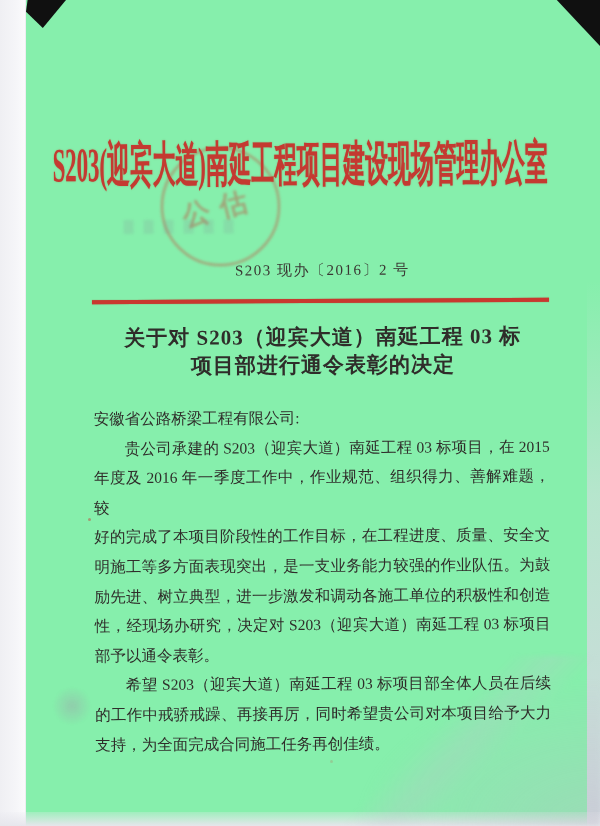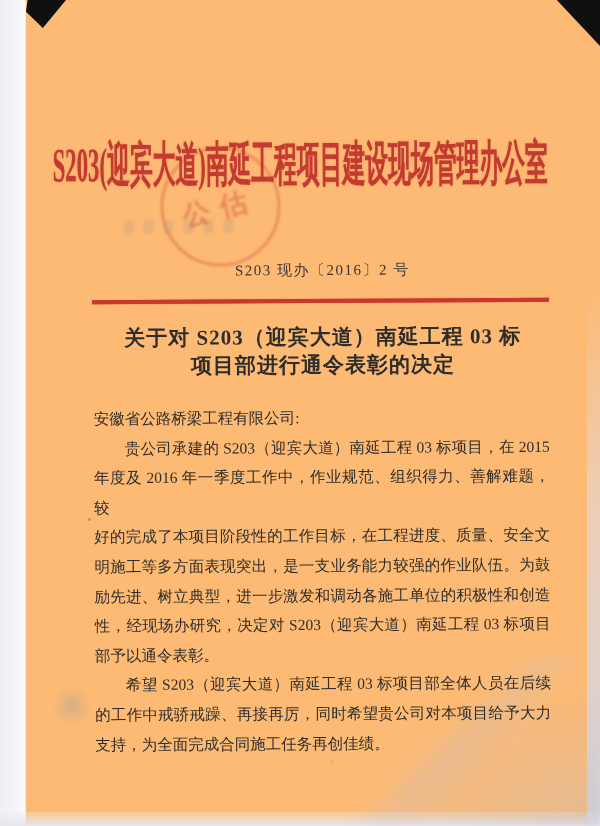--- a/index.html
+++ b/index.html
@@ -3,21 +3,21 @@
 <meta charset="utf-8">
 <style>
   :root{
     --header-red:#c43a31;
     --rule-red:#c9382f;
     --ink:#2f2d2a;
   }
   html,body{margin:0;padding:0;}
   body{width:600px;height:826px;overflow:hidden;background:#ffffff;
        font-family:"Liberation Serif","DejaVu Serif",serif;}
-  .scan{position:relative;width:600px;height:826px;background:#fdba74;overflow:hidden;}
+  .scan{position:relative;width:600px;height:826px;background:#86efac;overflow:hidden;}
 
   
   .edge-left{position:absolute;left:0;top:0;width:26px;height:826px;z-index:1;
     background:linear-gradient(to right,#efeff3,#f5f5f8 60%,#fbfbfd 100%);
     box-shadow:inset -1px 0 0 rgba(120,120,135,.10);}
   .edge-right{position:absolute;right:0;top:0;width:13px;height:826px;z-index:1;
     background:linear-gradient(to bottom,rgba(228,228,236,0) 0%,rgba(228,228,236,0) 34%,
       rgba(222,222,232,.55) 60%,rgba(214,214,226,.95) 100%);}
   .edge-bottom{position:absolute;left:0;top:812px;width:600px;height:14px;z-index:1;
     background:linear-gradient(to bottom,rgba(236,236,242,.25),#e6e6ec);}

